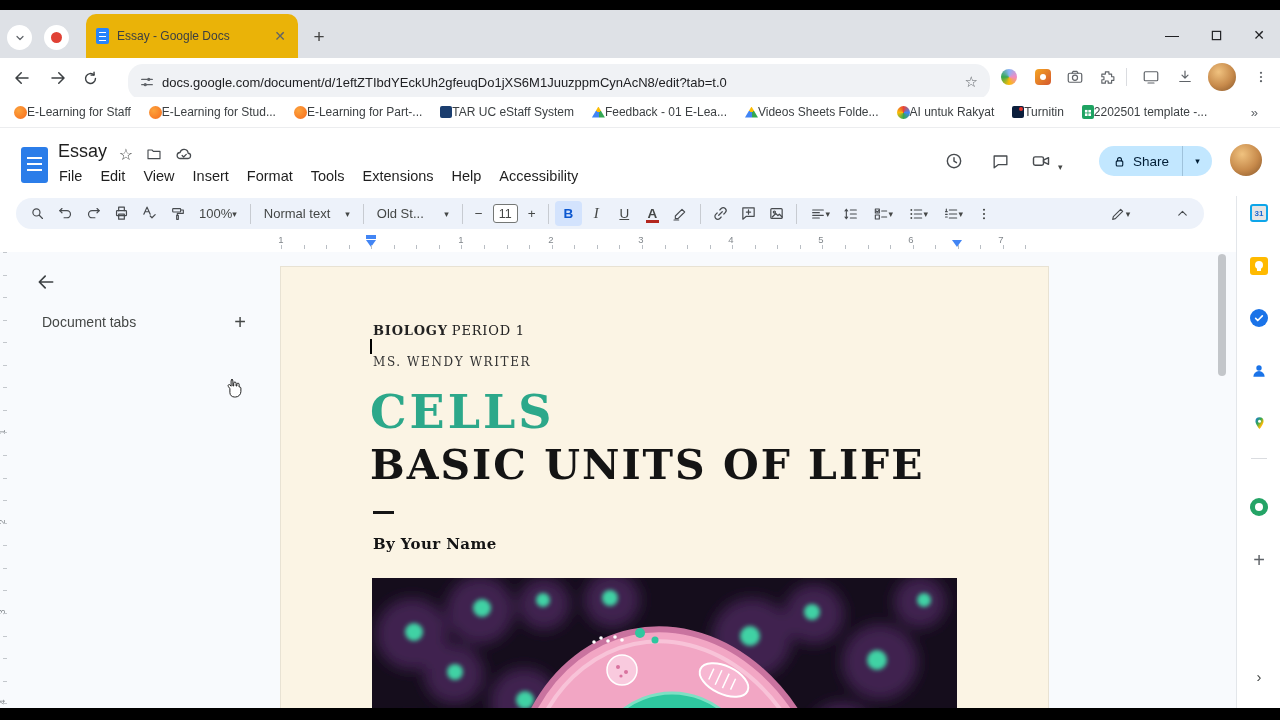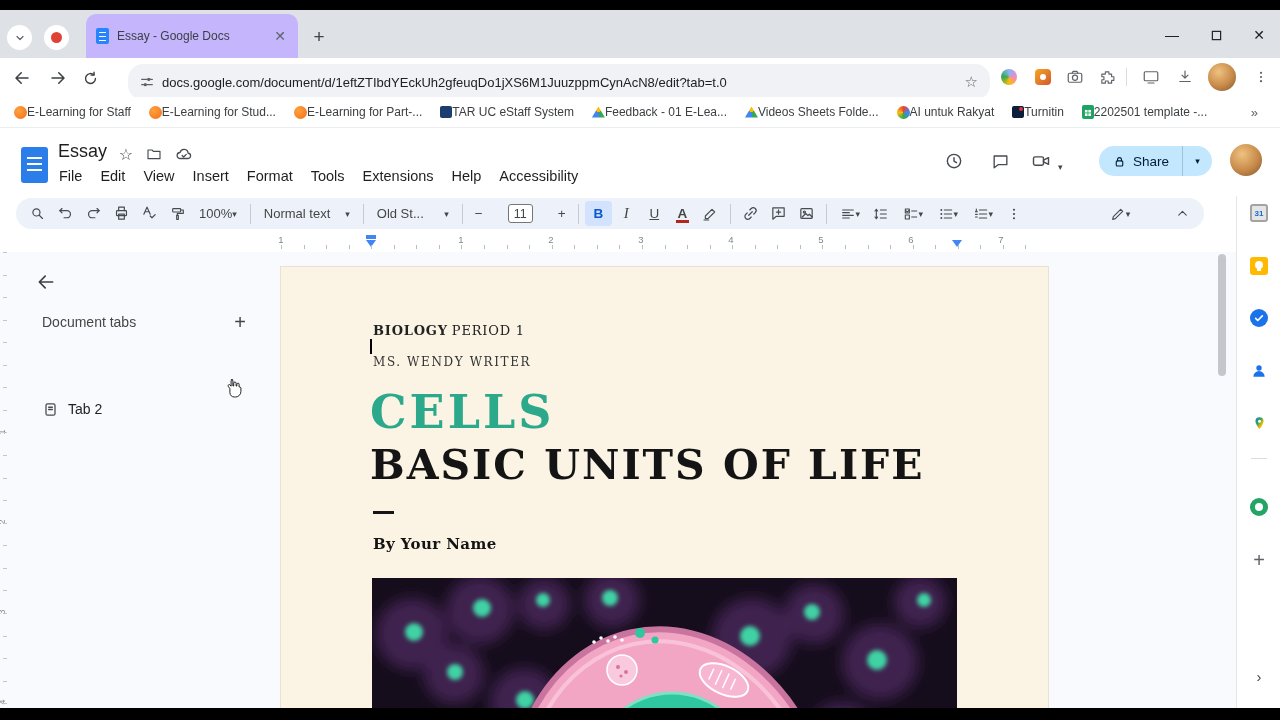--- a/index.html
+++ b/index.html
@@ -7,21 +7,21 @@
   .a{position:absolute}
   .stage{position:absolute;left:0;top:0;width:1280px;height:720px;background:#fff}
   .bar{left:0;width:1280px;background:#000}
   svg.ic{stroke:#474B4F;fill:none;stroke-width:1.7;stroke-linecap:round;stroke-linejoin:round}
   svg.icd{stroke:#5F6368;fill:none;stroke-width:1.6;stroke-linecap:round;stroke-linejoin:round}
 
   
   .tabstrip{left:0;top:10px;width:1280px;height:48px;background:#DEE1E6}
   .circle-btn{top:15px;width:25px;height:25px;border-radius:50%;background:#fff;display:flex;align-items:center;justify-content:center}
   .reddot{width:11px;height:11px;border-radius:50%;background:#E04135}
-  .tab{left:86px;top:4px;width:212px;height:44px;background:#c4b5fd;border-radius:10px 10px 0 0;display:flex;align-items:center;padding:0 10px;gap:8px}
+  .tab{left:86px;top:4px;width:212px;height:44px;background:#eab308;border-radius:10px 10px 0 0;display:flex;align-items:center;padding:0 10px;gap:8px}
   .gdoc-ico{width:13px;height:16px;background:#2684FC;border-radius:2px;position:relative;flex:0 0 auto}
   .gdoc-ico i{position:absolute;left:3px;top:4px;width:7px;height:9px;background:repeating-linear-gradient(#fff 0 1.5px,transparent 1.5px 4px)}
   .tab-title{font-size:12px;color:#3C4043;flex:1;white-space:nowrap;overflow:hidden}
   .tab-close{font-size:14px;color:#5F6368;padding:0 2px}
   .newtab{left:306px;top:14px;font-size:19px;color:#444;width:26px;height:26px;display:flex;align-items:center;justify-content:center}
   .winctl{top:14px;width:26px;height:22px;display:flex;align-items:center;justify-content:center;color:#202124;font-size:14px}
 
   
   .navrow{left:0;top:58px;width:1280px;height:39px;background:#fff}
   .navic{top:8px;width:24px;height:24px;display:flex;align-items:center;justify-content:center}
@@ -61,21 +61,21 @@
   .share-main{display:flex;align-items:center;gap:7px;padding:0 13px 0 14px;background:#C2E7FF;border-radius:16px 0 0 16px;font-size:13.5px;color:#001D35}
   .share-drop{width:30px;background:#C2E7FF;border-radius:0 16px 16px 0;border-left:1px solid rgba(0,29,53,.18);display:flex;align-items:center;justify-content:center;color:#001D35;font-size:9px}
 
   
   .toolbar{left:16px;top:198px;width:1188px;height:31px;background:#EDF2FA;border-radius:16px;display:flex;align-items:center;padding:0 8px;gap:1px}
   .tb{width:27px;height:25px;display:flex;align-items:center;justify-content:center;border-radius:4px;color:#444746;font-size:13.5px;flex:0 0 auto}
   .tb.active{background:#D3E3FD;color:#0B57D0}
   .sep{width:1px;height:20px;background:#C7CBD1;margin:0 5px;flex:0 0 auto}
   .zbox{display:flex;align-items:center;gap:0;padding:0 7px;font-size:13px;color:#444746;flex:0 0 auto;white-space:nowrap}
   .car{font-size:9px;color:#444746}
-  .fsize{width:25px;height:19px;border:1px solid #747775;border-radius:3px;display:flex;align-items:center;justify-content:center;font-size:12.5px;color:#444746;background:#fff;margin:0 18px}
+  .fsize{width:25px;height:19px;border:1px solid #747775;border-radius:3px;display:flex;align-items:center;justify-content:center;font-size:12.5px;color:#444746;background:#fff;margin:0 3px}
   .bB{font-weight:bold}
   .bI{font-style:italic;font-family:"Liberation Serif",serif;font-size:15px}
   .bU{text-decoration:underline}
   .acolor{position:relative;font-weight:bold}
   .acolor i{position:absolute;left:7px;bottom:3px;width:13px;height:3px;background:#B3261E}
   .mlauto{margin-left:auto}
 
   
   .hruler{left:281px;top:233px;width:767px;height:18px;background:#fff}
   .hruler:after{content:"";position:absolute;left:0;right:0;bottom:2px;height:4px;background:repeating-linear-gradient(90deg,#B9BEC4 0 1px,transparent 1px 22.56px)}
@@ -102,21 +102,21 @@
   .meta2{left:92px;top:88px;font-size:12px;letter-spacing:1.6px;color:#333}
   .h-cells{left:89px;top:118px;font-size:46px;font-weight:700;letter-spacing:3px;color:#2CA88A}
   .h-basic{left:89px;top:174px;font-size:41px;font-weight:700;letter-spacing:2px;color:#141414}
   .dashrule{left:92px;top:244px;width:21px;height:3px;background:#141414}
   .byline{left:92px;top:268px;font-size:15px;font-weight:700;letter-spacing:.4px;color:#141414}
   .cellimg{left:91px;top:311px;width:585px;height:400px}
 
   
   .siderail{left:1236px;top:196px;width:44px;height:512px;background:#fff;border-left:1px solid #E3E6EA}
   .rico{left:12px;width:20px;height:20px;display:flex;align-items:center;justify-content:center}
-  .cal{width:18px;height:18px;background:#e5e5e5;border:2px solid #a3a3a3;border-radius:3px;display:flex;align-items:center;justify-content:center;font-size:8px;font-weight:bold;color:#1967D2}
+  .cal{width:18px;height:18px;background:#e5e5e5;border:2px solid #0ea5e9;border-radius:3px;display:flex;align-items:center;justify-content:center;font-size:8px;font-weight:bold;color:#1967D2}
   .keep{width:18px;height:18px;background:#FFBA00;border-radius:3px;position:relative}
   .keep i{position:absolute;left:5px;top:4px;width:8px;height:8px;border-radius:50%;background:#fff}
   .keep u{position:absolute;left:7px;top:11px;width:4px;height:3px;background:#fff}
   .tasksic{width:18px;height:18px;border-radius:50%;background:#1A73E8;display:flex;align-items:center;justify-content:center}
   .addon{width:18px;height:18px;border-radius:50%;background:#24A466;position:relative}
   .addon i{position:absolute;left:5px;top:5px;width:8px;height:8px;border-radius:50%;background:#fff}
   .raildiv{left:14px;width:16px;height:1px;background:#DADCE0}
   .vthumb{left:1218px;top:254px;width:8px;height:122px;background:#C3C6CA;border-radius:4px}
 </style>
 </head>
@@ -489,27 +489,20 @@
     </div>
 
     <div class="a" style="left:34px;top:18px;width:24px;height:24px;display:flex;align-items:center;justify-content:center">
       <svg width="20" viewBox="0 0 24 24" style="stroke:#3C4043;fill:none;stroke-width:2;stroke-linecap:round;stroke-linejoin:round">
           <path d="M20 12H5M11 5l-7 7 7 7"></path>
         </svg>
     </div>
     <div class="a pt-title">Document tabs</div>
     <div class="a pt-add">+</div>
 
-    <div class="a tabrow" style="top:139px">
-      <svg class="ic" width="15" viewBox="0 0 20 20">
-          <rect x="4" y="2.5" width="12" height="15" rx="2"></rect>
-          <path d="M7.5 7h5M7.5 10h5"></path>
-        </svg>
-      <span>Tab 2</span>
-    </div>
 
     <div class="a" style="left:226px;top:126px">
       <svg width="16" viewBox="0 0 16 20">
           <path d="M5.5 1.5c.8 0 1.4.6 1.4 1.4V8h.8V5.2c0-.7.5-1.2 1.2-1.2s1.2.5 1.2 1.2V8h.8V6.2c0-.6.5-1.1 1.1-1.1.6 0 1.1.5 1.1 1.1V9h.7c.6 0 1.1.5 1.1 1.1v3.4c0 3-2.4 5.5-5.4 5.5H8.3c-2.4 0-4.4-1.9-4.4-4.3v-4L2.3 8.4c-.4-.5-.3-1.2.2-1.6.5-.4 1.2-.3 1.6.2l1 1.2V2.9c0-.8.6-1.4 1.4-1.4z" fill="#fff" stroke="#222" stroke-width="1"></path>
         </svg>
     </div>
 
     <div class="a page">
       <div class="a caret"></div>
       <div class="a meta1 serif"><b>BIOLOGY</b><span>PERIOD 1</span></div>

